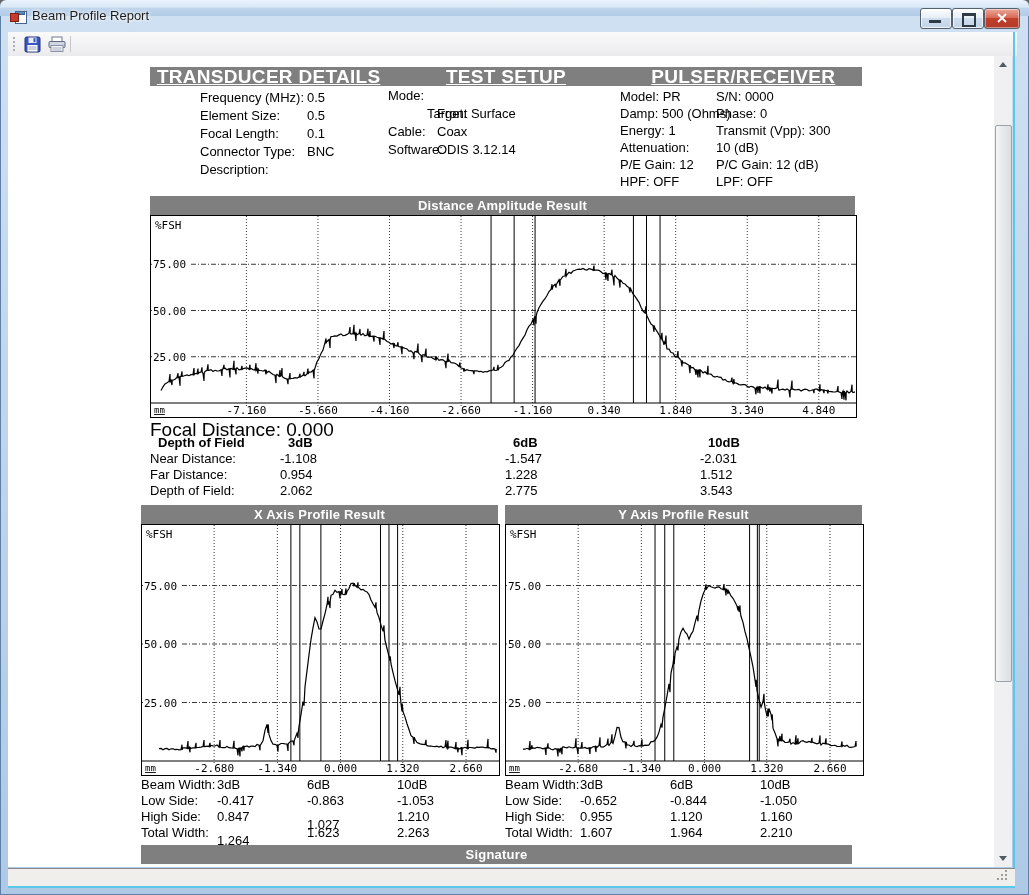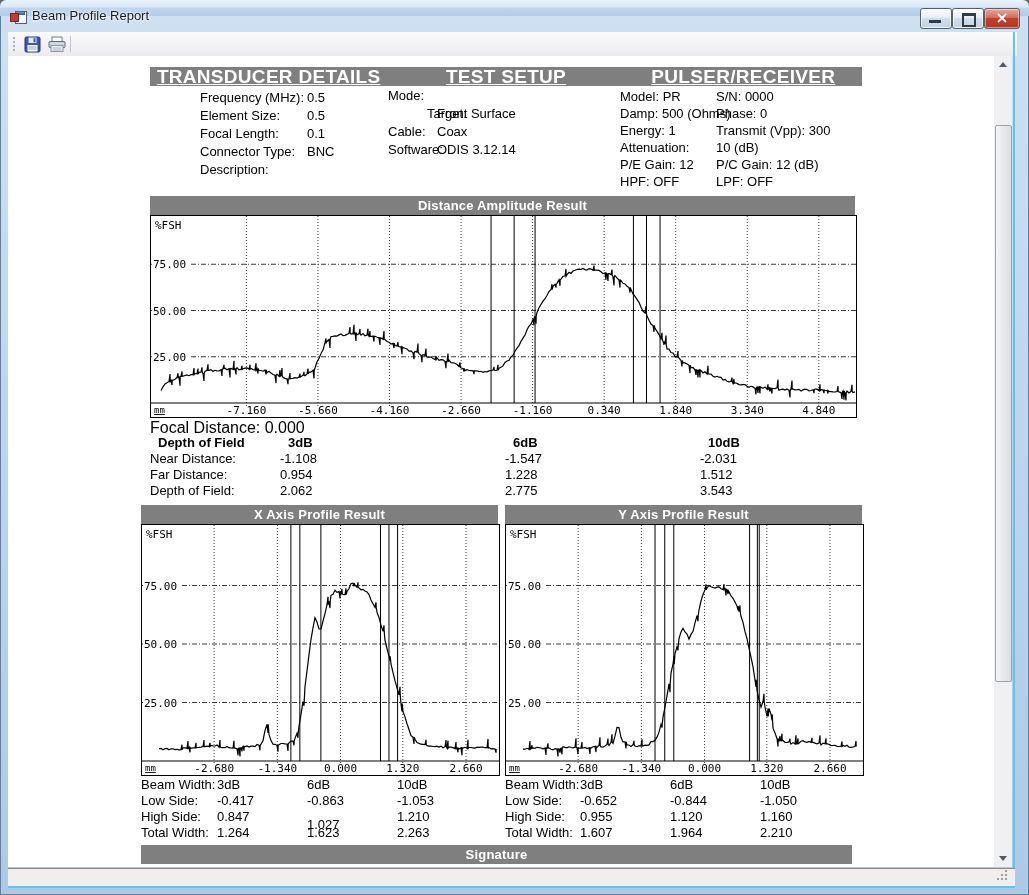--- a/index.html
+++ b/index.html
@@ -39,21 +39,21 @@
   .strip{position:absolute;left:8px;top:868px;width:1007px;height:17px;background:#f1efec;border-top:1px solid #8a8a8a;}
   .grip{position:absolute;left:997px;top:878px;width:2px;height:2px;background:#9c9c9c;
     box-shadow:4px 0 #9c9c9c,8px 0 #9c9c9c,4px -4px #9c9c9c,8px -4px #9c9c9c,8px -8px #9c9c9c;}
   .cyanline-b{position:absolute;left:8px;top:886px;width:1007px;height:2px;background:#5ac8ea;}
   
   .secbar{position:absolute;height:19px;background:#7f7f7f;display:flex;align-items:center;justify-content:center;}
   .hdr3{display:flex;}
   .hdr3 span{flex:1;text-align:center;}
   .sechdr{color:#fff;font-weight:bold;font-size:19px;letter-spacing:.3px;text-decoration:underline;}
   .chtitle{color:#fff;font-weight:bold;font-size:13px;letter-spacing:.2px;}
-  .plain{position:absolute;font-size:16px;color:#000;white-space:pre;}
+  .plain{position:absolute;font-size:19px;color:#000;white-space:pre;}
   .tbl{position:absolute;}
   .cell{position:absolute;font-size:13px;color:#000;white-space:pre;line-height:15px;}
   .cell.b{font-weight:bold;padding-left:8px;}
   svg.chart{position:absolute;background:#fff;border:1px solid #000;}
   .cht{font-family:"DejaVu Sans Mono",monospace;font-size:11px;fill:#000;}
   .chts{font-family:"DejaVu Sans Mono",monospace;font-size:9px;fill:#000;}
 </style>
 </head>
 <body>
 
@@ -287,21 +287,21 @@
         <span class="cell" style="left: 256px; top: 0px;">10dB</span>
         <span class="cell" style="left: 0px; top: 16px;">Low Side:</span>
         <span class="cell" style="left: 76px; top: 16px;">-0.417</span>
         <span class="cell" style="left: 166px; top: 16px;">-0.863</span>
         <span class="cell" style="left: 256px; top: 16px;">-1.053</span>
         <span class="cell" style="left: 0px; top: 32px;">High Side:</span>
         <span class="cell" style="left: 76px; top: 32px;">0.847</span>
         <span class="cell" style="left: 166px; top: 40px;">1.027</span>
         <span class="cell" style="left: 256px; top: 32px;">1.210</span>
         <span class="cell" style="left: 0px; top: 48px;">Total Width:</span>
-        <span class="cell" style="left: 76px; top: 48px;">1.264</span>
+        <span class="cell" style="left: 76px; top: 56px;">1.264</span>
         <span class="cell" style="left: 166px; top: 48px;">1.623</span>
         <span class="cell" style="left: 256px; top: 48px;">2.263</span>
       </div>
     <div class="tbl" style="left:497px;top:721px;">
         <span class="cell" style="left: 0px; top: 0px;">Beam Width:</span>
         <span class="cell" style="left: 75px; top: 0px;">3dB</span>
         <span class="cell" style="left: 165px; top: 0px;">6dB</span>
         <span class="cell" style="left: 255px; top: 0px;">10dB</span>
         <span class="cell" style="left: 0px; top: 16px;">Low Side:</span>
         <span class="cell" style="left: 75px; top: 16px;">-0.652</span>

